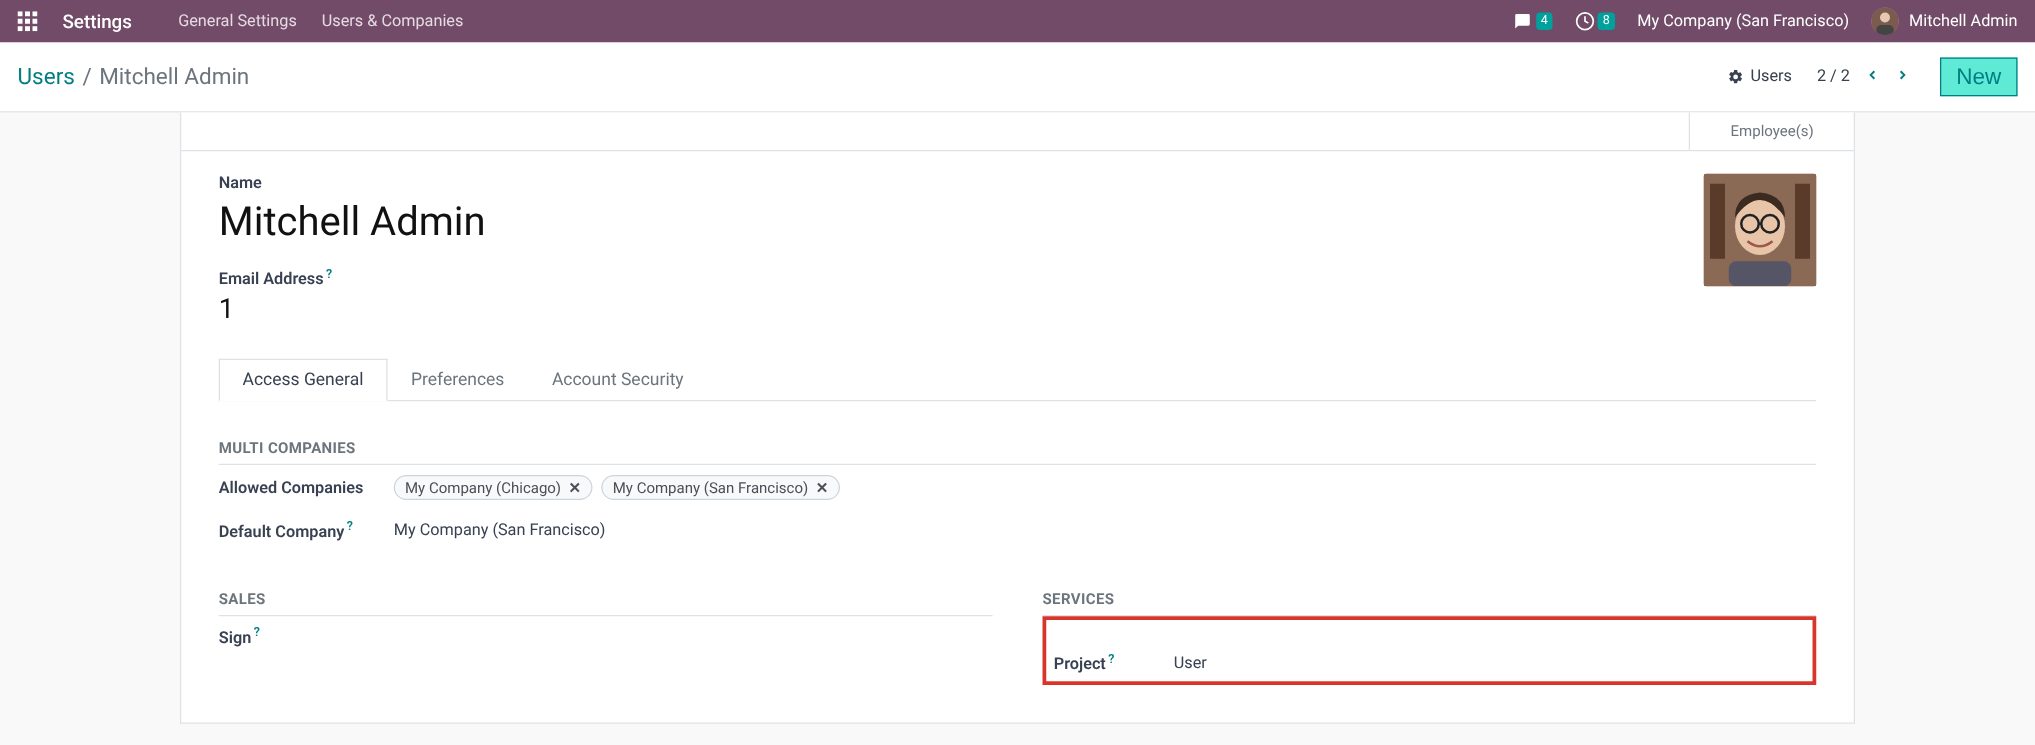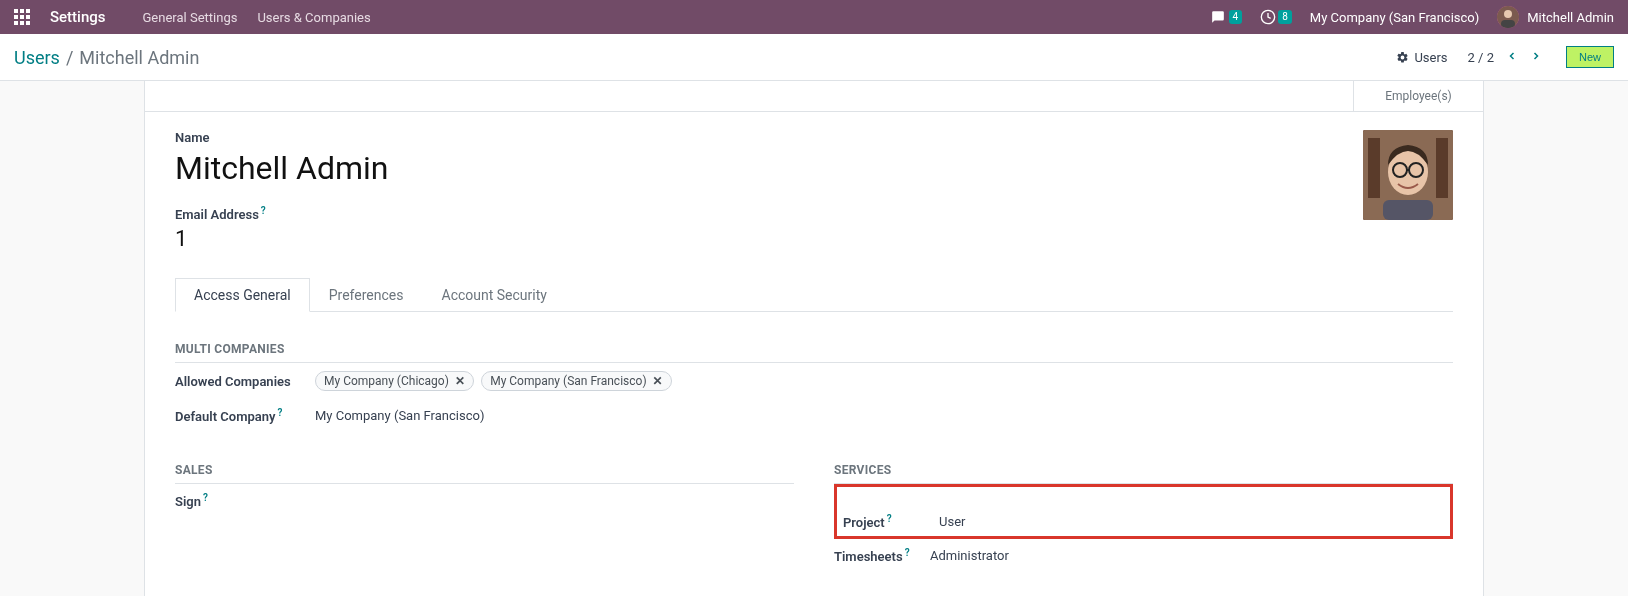--- a/index.html
+++ b/index.html
@@ -23,27 +23,27 @@
   .breadcrumb { font-size:18px; display:flex; gap:6px; align-items:center; }
   .breadcrumb a { color:#017e84; text-decoration:none; }
   .breadcrumb-sep { color:#6c757d; }
   .breadcrumb-cur { color:#6c757d; }
 
   .subbar-right { margin-left:auto; display:flex; align-items:center; gap:20px; font-size:13px; }
   .action-btn { display:flex; align-items:center; gap:5px; cursor:pointer; color:#374151; }
   .pager { display:flex; align-items:center; gap:8px; color:#374151; }
   .pager-arrows { display:flex; gap:4px; }
   .pager-arrows span { cursor:pointer; padding:2px 4px; color:#017e84; }
-  .new-btn { border:1px solid #017e84; color:#017e84; background:#bef264; padding:4px 12px; font-size:11px; cursor:pointer; }
+  .new-btn { border:1px solid #017e84; color:#017e84; background:#5eead4; padding:4px 12px; font-size:18px; cursor:pointer; }
 
   .content-wrap { display:flex; justify-content:center; }
   .sheet { background:#fff; width:1340px; border:1px solid #dee2e6; border-top:none; padding:0 0 30px 0; position:relative; margin-bottom:30px; }
 
   .stat-row { display:flex; justify-content:flex-end; border-bottom:1px solid #dee2e6; }
-  .stat-box { border-left:1px solid #dee2e6; padding:8px 20px; font-size:12px; color:#6c757d; min-width:130px; text-align:center; }
+  .stat-box { border-left:1px solid #dee2e6; padding:8px 32px; font-size:12px; color:#6c757d; min-width:130px; text-align:right; }
 
   .inner { padding:18px 30px 0 30px; }
 
   .name-row { display:flex; justify-content:space-between; align-items:flex-start; }
   .name-col { }
   .field-label { font-weight:600; color:#374151; font-size:13px; margin-bottom:4px; }
   .name-value { font-size:32px; color:#111; font-weight:400; }
   .avatar-lg { width:90px; height:90px; background:#874f3f; border-radius:2px; overflow:hidden; position:relative; }
   .avatar-lg svg { width:100%; height:100%; }
 
@@ -234,24 +234,18 @@
         <div class="col">
           <div class="section-title">SERVICES</div>
           <div class="highlight-box">
             <div class="frow" style="padding:4px 0;margin-top:20px;">
               <div class="flabel" style="width:96px;">
                 <span>Project</span><span class="help">?</span>
               </div>
               <div class="fval">User</div>
             </div>
           </div>
-          <div class="frow">
-            <div class="flabel" style="width:96px;">
-              <span>Timesheets</span><span class="help">?</span>
-            </div>
-            <div class="fval">Administrator</div>
-          </div>
         </div>
       </div>
 
     </div>
   </div>
 </div>
 
 </body></html>

